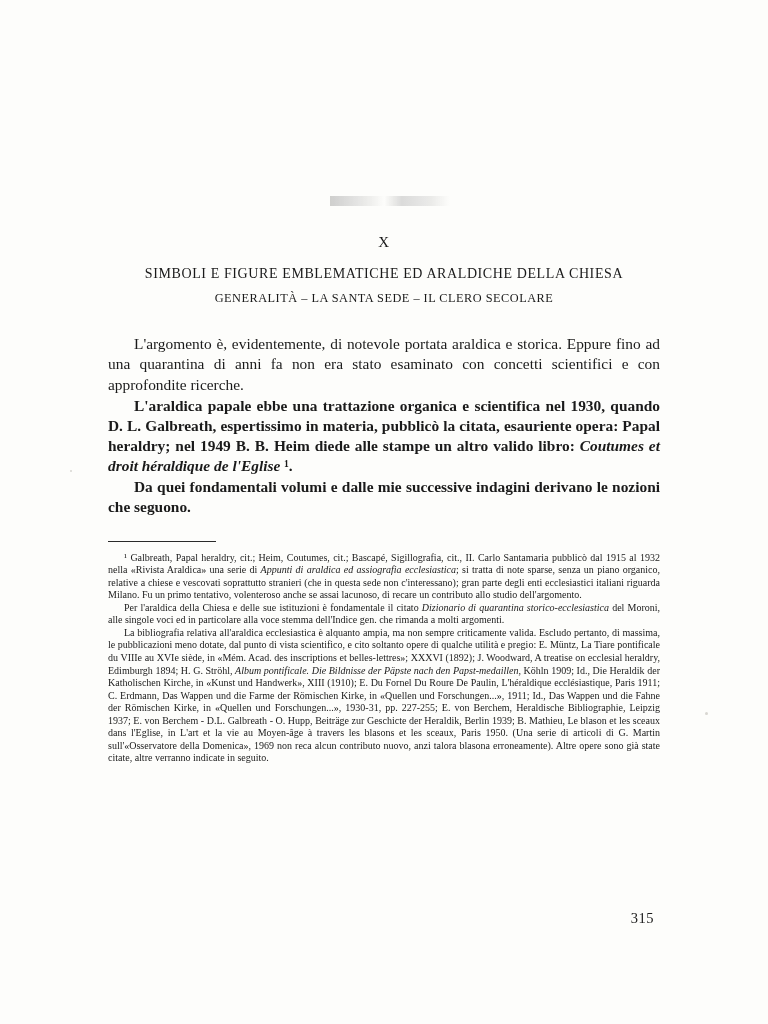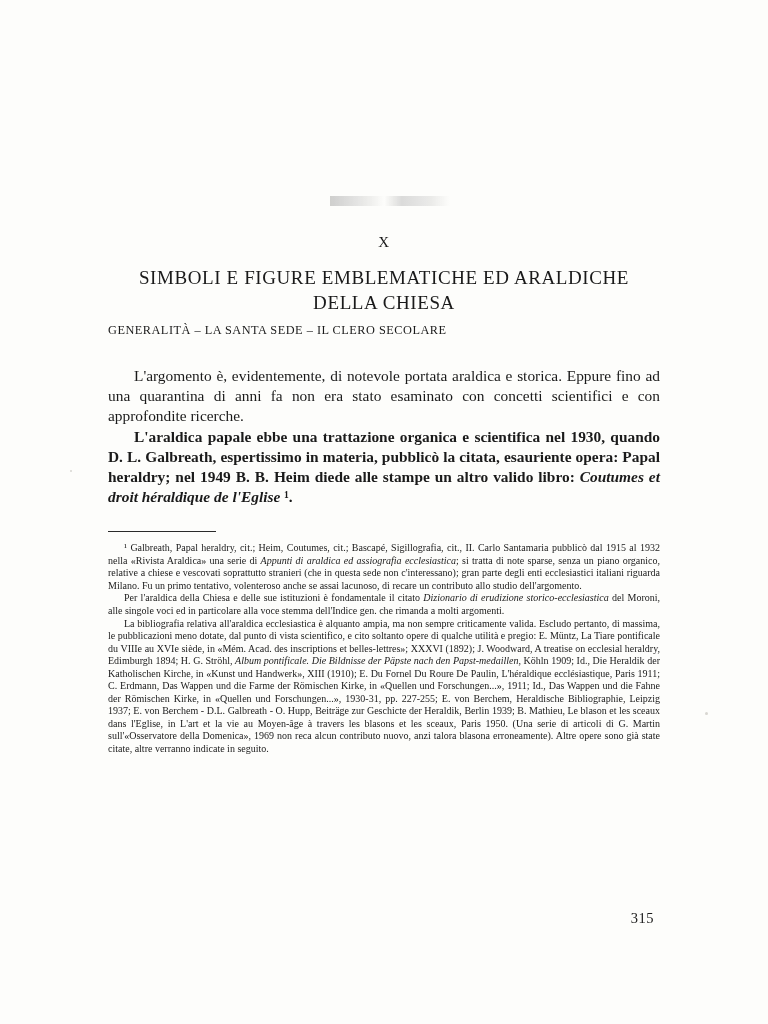--- a/index.html
+++ b/index.html
@@ -39,28 +39,28 @@
   }
   .chapter-num {
     text-align: center;
     font-size: 15px;
     letter-spacing: 0.5px;
     margin-top: 38px;
     margin-bottom: 14px;
   }
   .chapter-title {
     text-align: center;
-    font-size: 19px;
+    font-size: 14px;
     letter-spacing: 0.6px;
     line-height: 1.32;
     margin: 0 auto 8px auto;
     width: 500px;
   }
   .chapter-subtitle {
-    text-align: left;
+    text-align: center;
     font-size: 12.3px;
     letter-spacing: 0.5px;
     margin-bottom: 28px;
   }
   p.body {
     font-size: 15.4px;
     line-height: 1.30;
     text-align: justify;
     margin: 0 0 0 0;
     text-indent: 26px;
@@ -118,26 +118,27 @@
     <div class="chapter-num">X</div>
 
     <div class="chapter-title">SIMBOLI E FIGURE EMBLEMATICHE ED ARALDICHE DELLA CHIESA</div>
 
     <div class="chapter-subtitle">GENERALITÀ – LA SANTA SEDE – IL CLERO SECOLARE</div>
 
     <p class="body"><span>L'argomento è, evidentemente, di notevole portata araldica e storica. Eppure fino ad una quarantina di anni fa non era stato esaminato con concetti scientifici e con approfondite ricerche.</span></p>
 
     <p class="body"><span>L'araldica papale ebbe una trattazione organica e scientifica nel 1930, quando D. L. Galbreath, espertissimo in materia, pubblicò la citata, esauriente opera: Papal heraldry; nel 1949 B. B. Heim diede alle stampe un altro valido libro: <i>Coutumes et droit héraldique de l'Eglise</i> ¹.</span></p>
 
+    <p class="body para-gap"><span>Da quei fondamentali volumi e dalle mie successive indagini derivano le nozioni che seguono.</span></p>
 
     <div class="sep"></div>
 
     <div class="notes">
       <p>¹ Galbreath, Papal heraldry, cit.; Heim, Coutumes, cit.; Bascapé, Sigillografia, cit., II. Carlo Santamaria pubblicò dal 1915 al 1932 nella «Rivista Araldica» una serie di <i>Appunti di araldica ed assiografia ecclesiastica</i>; si tratta di note sparse, senza un piano organico, relative a chiese e vescovati soprattutto stranieri (che in questa sede non c'interessano); gran parte degli enti ecclesiastici italiani riguarda Milano. Fu un primo tentativo, volenteroso anche se assai lacunoso, di recare un contributo allo studio dell'argomento.</p>
-      <p>Per l'araldica della Chiesa e delle sue istituzioni è fondamentale il citato <i>Dizionario di erudizione storico-ecclesiastica</i> del Moroni, alle singole voci ed in particolare alla voce stemma dell'Indice gen. che rimanda a molti argomenti.</p>
+      <p>Per l'araldica della Chiesa e delle sue istituzioni è fondamentale il citato <i>Dizionario di quarantina storico-ecclesiastica</i> del Moroni, alle singole voci ed in particolare alla voce stemma dell'Indice gen. che rimanda a molti argomenti.</p>
       <p>La bibliografia relativa all'araldica ecclesiastica è alquanto ampia, ma non sempre criticamente valida. Escludo pertanto, di massima, le pubblicazioni meno dotate, dal punto di vista scientifico, e cito soltanto opere di qualche utilità e pregio: E. Müntz, La Tiare pontificale du VIIIe au XVIe siède, in «Mém. Acad. des inscriptions et belles-lettres»; XXXVI (1892); J. Woodward, A treatise on ecclesial heraldry, Edimburgh 1894; H. G. Ströhl, <i>Album pontificale. Die Bildnisse der Päpste nach den Papst-medaillen</i>, Köhln 1909; Id., Die Heraldik der Katholischen Kirche, in «Kunst und Handwerk», XIII (1910); E. Du Fornel Du Roure De Paulin, L'héraldique ecclésiastique, Paris 1911; C. Erdmann, Das Wappen und die Farme der Römischen Kirke, in «Quellen und Forschungen...», 1911; Id., Das Wappen und die Fahne der Römischen Kirke, in «Quellen und Forschungen...», 1930-31, pp. 227-255; E. von Berchem, Heraldische Bibliographie, Leipzig 1937; E. von Berchem - D.L. Galbreath - O. Hupp, Beiträge zur Geschicte der Heraldik, Berlin 1939; B. Mathieu, Le blason et les sceaux dans l'Eglise, in L'art et la vie au Moyen-âge à travers les blasons et les sceaux, Paris 1950. (Una serie di articoli di G. Martin sull'«Osservatore della Domenica», 1969 non reca alcun contributo nuovo, anzi talora blasona erroneamente). Altre opere sono già state citate, altre verranno indicate in seguito.</p>
     </div>
 
   </div>
 
   <div class="folio">315</div>
 
 </div>
 
 </body></html>

